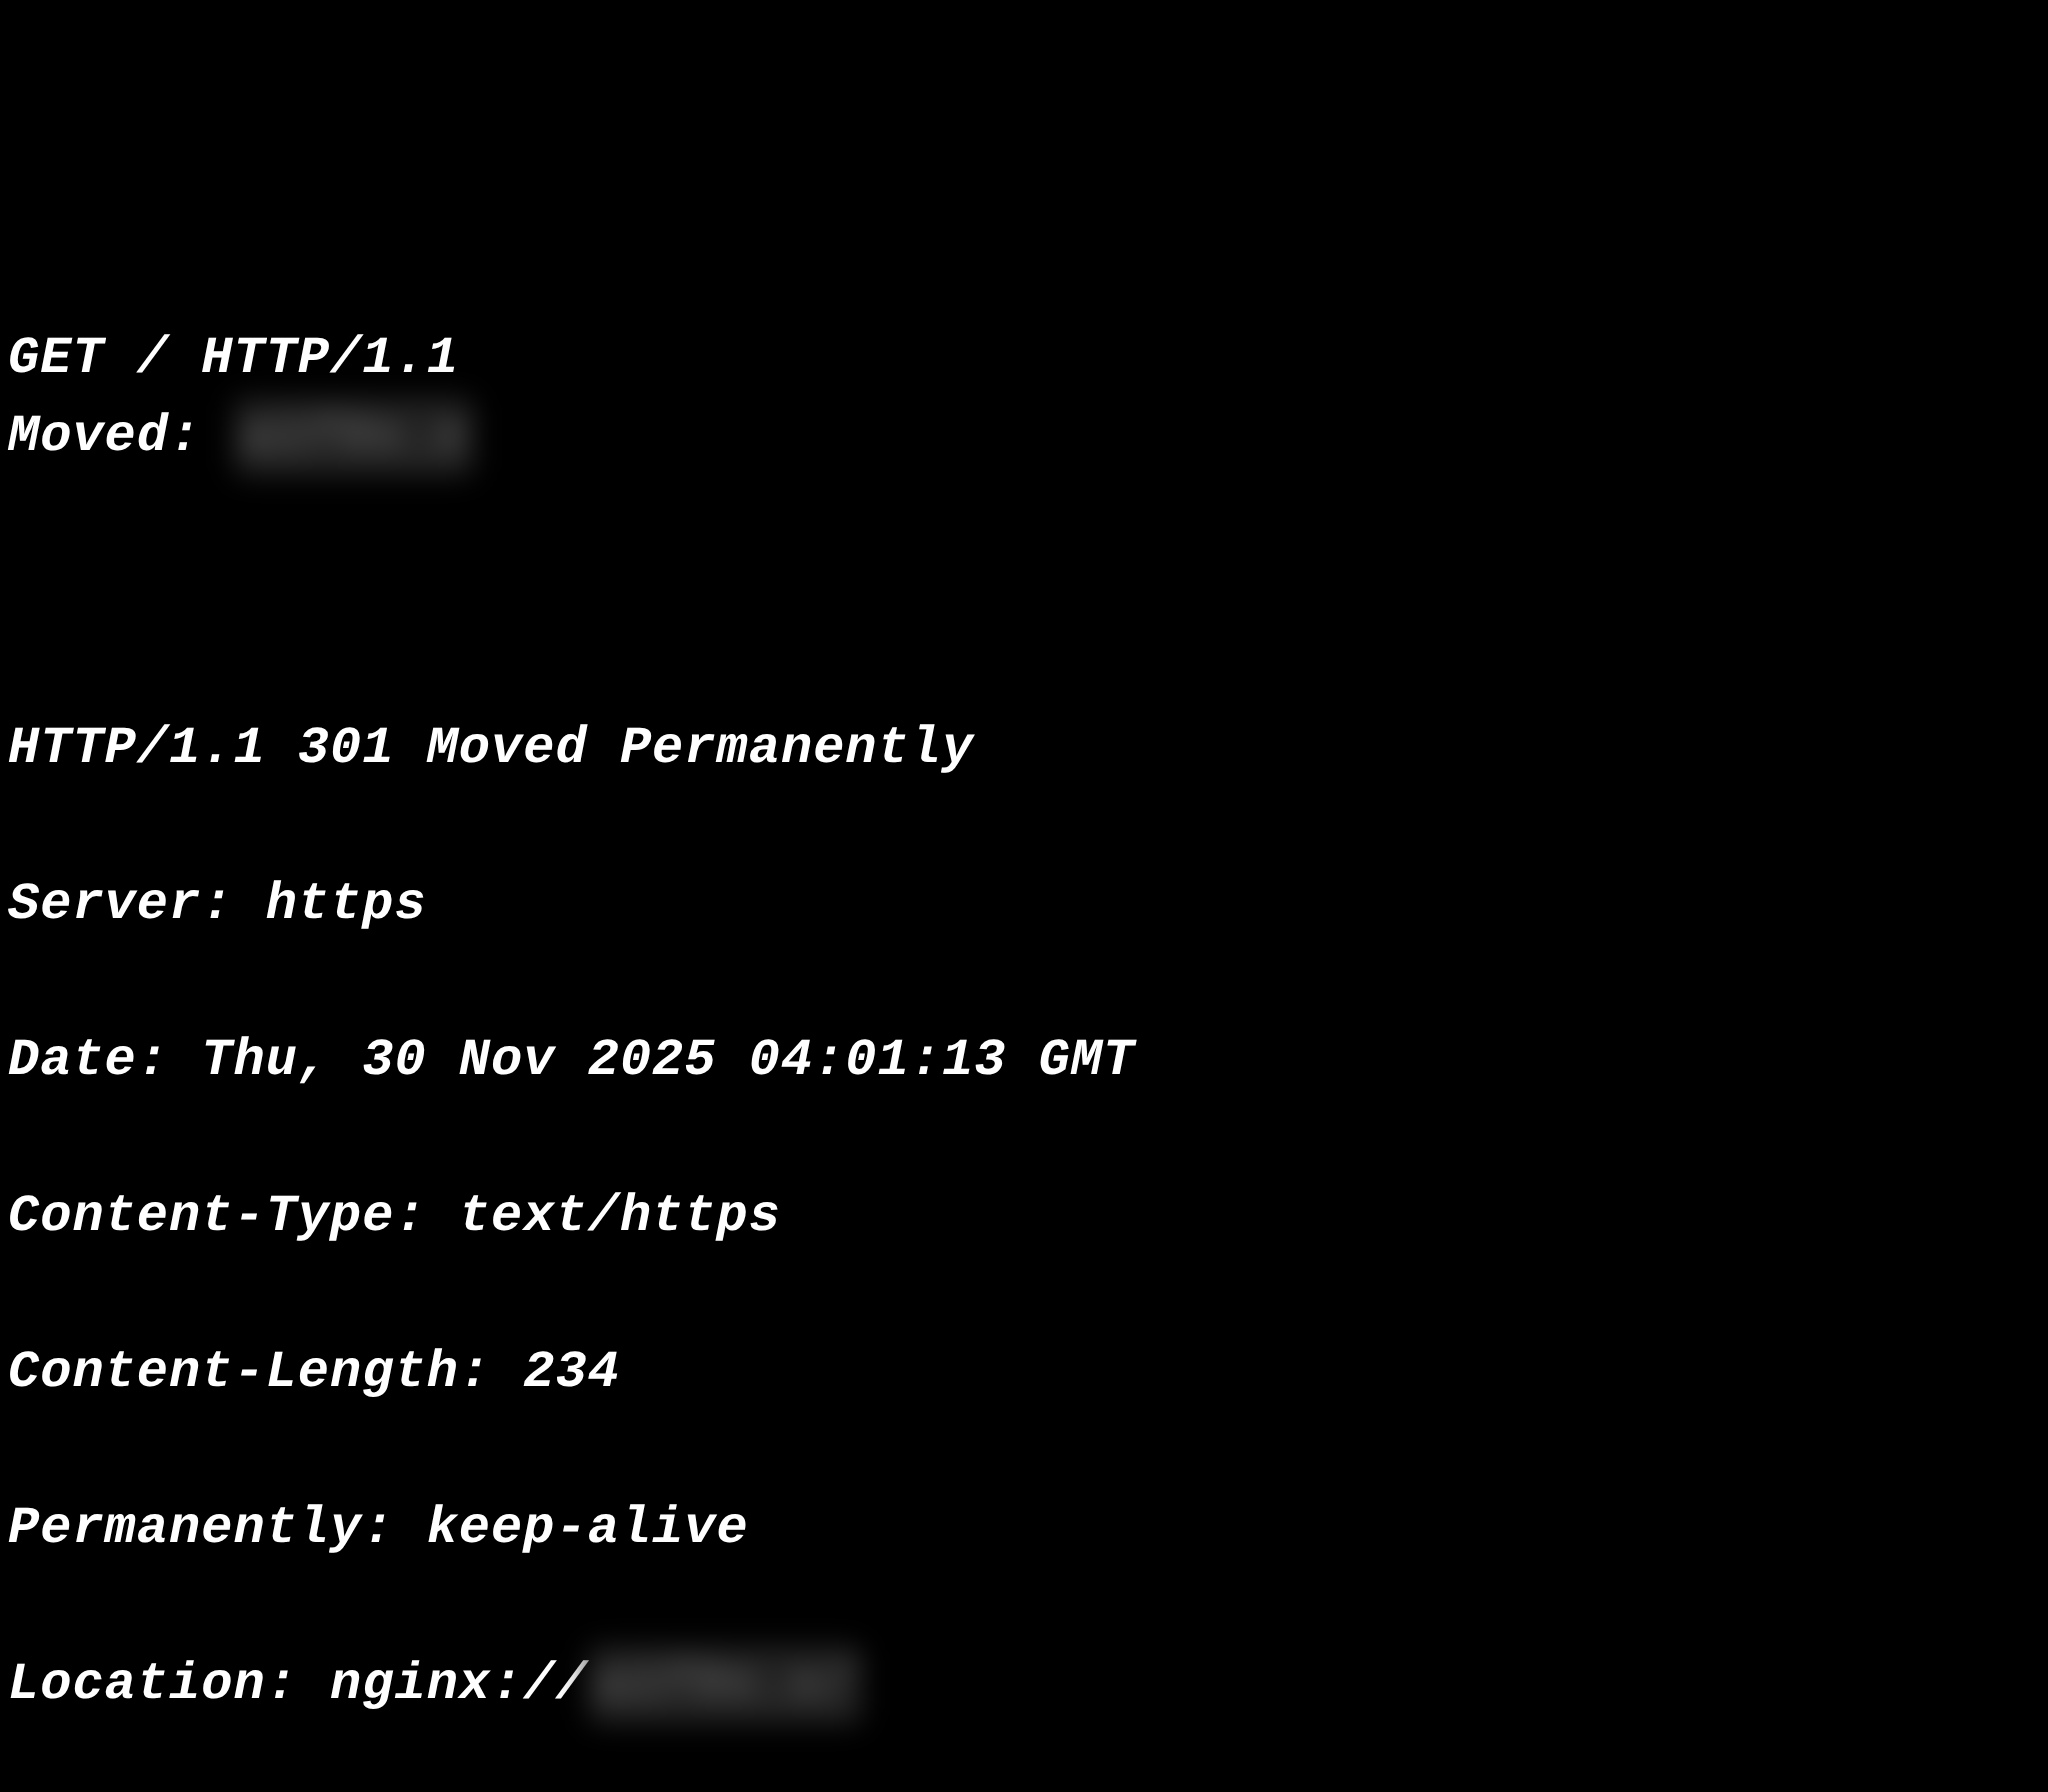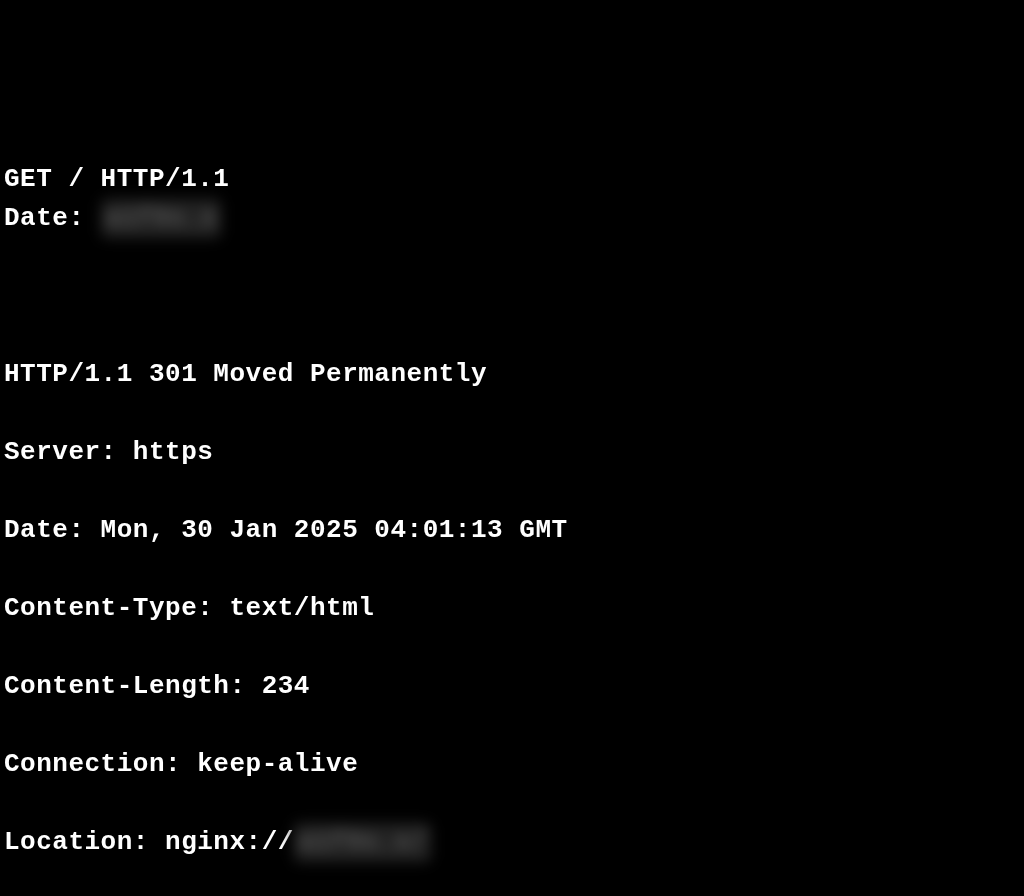--- a/index.html
+++ b/index.html
@@ -16,44 +16,45 @@
       line-height: 1.5;
       padding: 4px 4px;
       width: 1024px;
       height: 896px;
       overflow: hidden;
       white-space: pre;
       letter-spacing: 0.5px;
     }
     .line {
       display: block;
+      font-style: italic;
     }
     .blur {
       filter: blur(7px);
       display: inline-block;
       background-color: #222;
       color: #555;
       border-radius: 6px;
       padding: 0 4px;
       vertical-align: baseline;
     }
   </style>
 </head>
 <body>
 
 
 
-<span class="line">GET / HTTP/1.1</span><span class="line"><span>Date: </span><span class="blur">a1f9s.x</span></span>
+<span class="line">GET / HTTP/1.1</span><span class="line"><span>Moved: </span><span class="blur">a1f9s.x</span></span>
 <span class="line"> </span>
 <span class="line">HTTP/1.1 301 Moved Permanently</span>
 <span class="line">Server: https</span>
-<span class="line">Date: Mon, 30 Jan 2025 04:01:13 GMT</span>
-<span class="line">Content-Type: text/html</span>
+<span class="line">Date: Thu, 30 Nov 2025 04:01:13 GMT</span>
+<span class="line">Content-Type: text/https</span>
 <span class="line">Content-Length: 234</span>
-<span class="line">Connection: keep-alive</span>
+<span class="line">Permanently: keep-alive</span>
 <span class="line"><span>Location: nginx://</span><span class="blur">a1f9s.x/</span></span>
 
 
 
 
 
 
 
 
 

